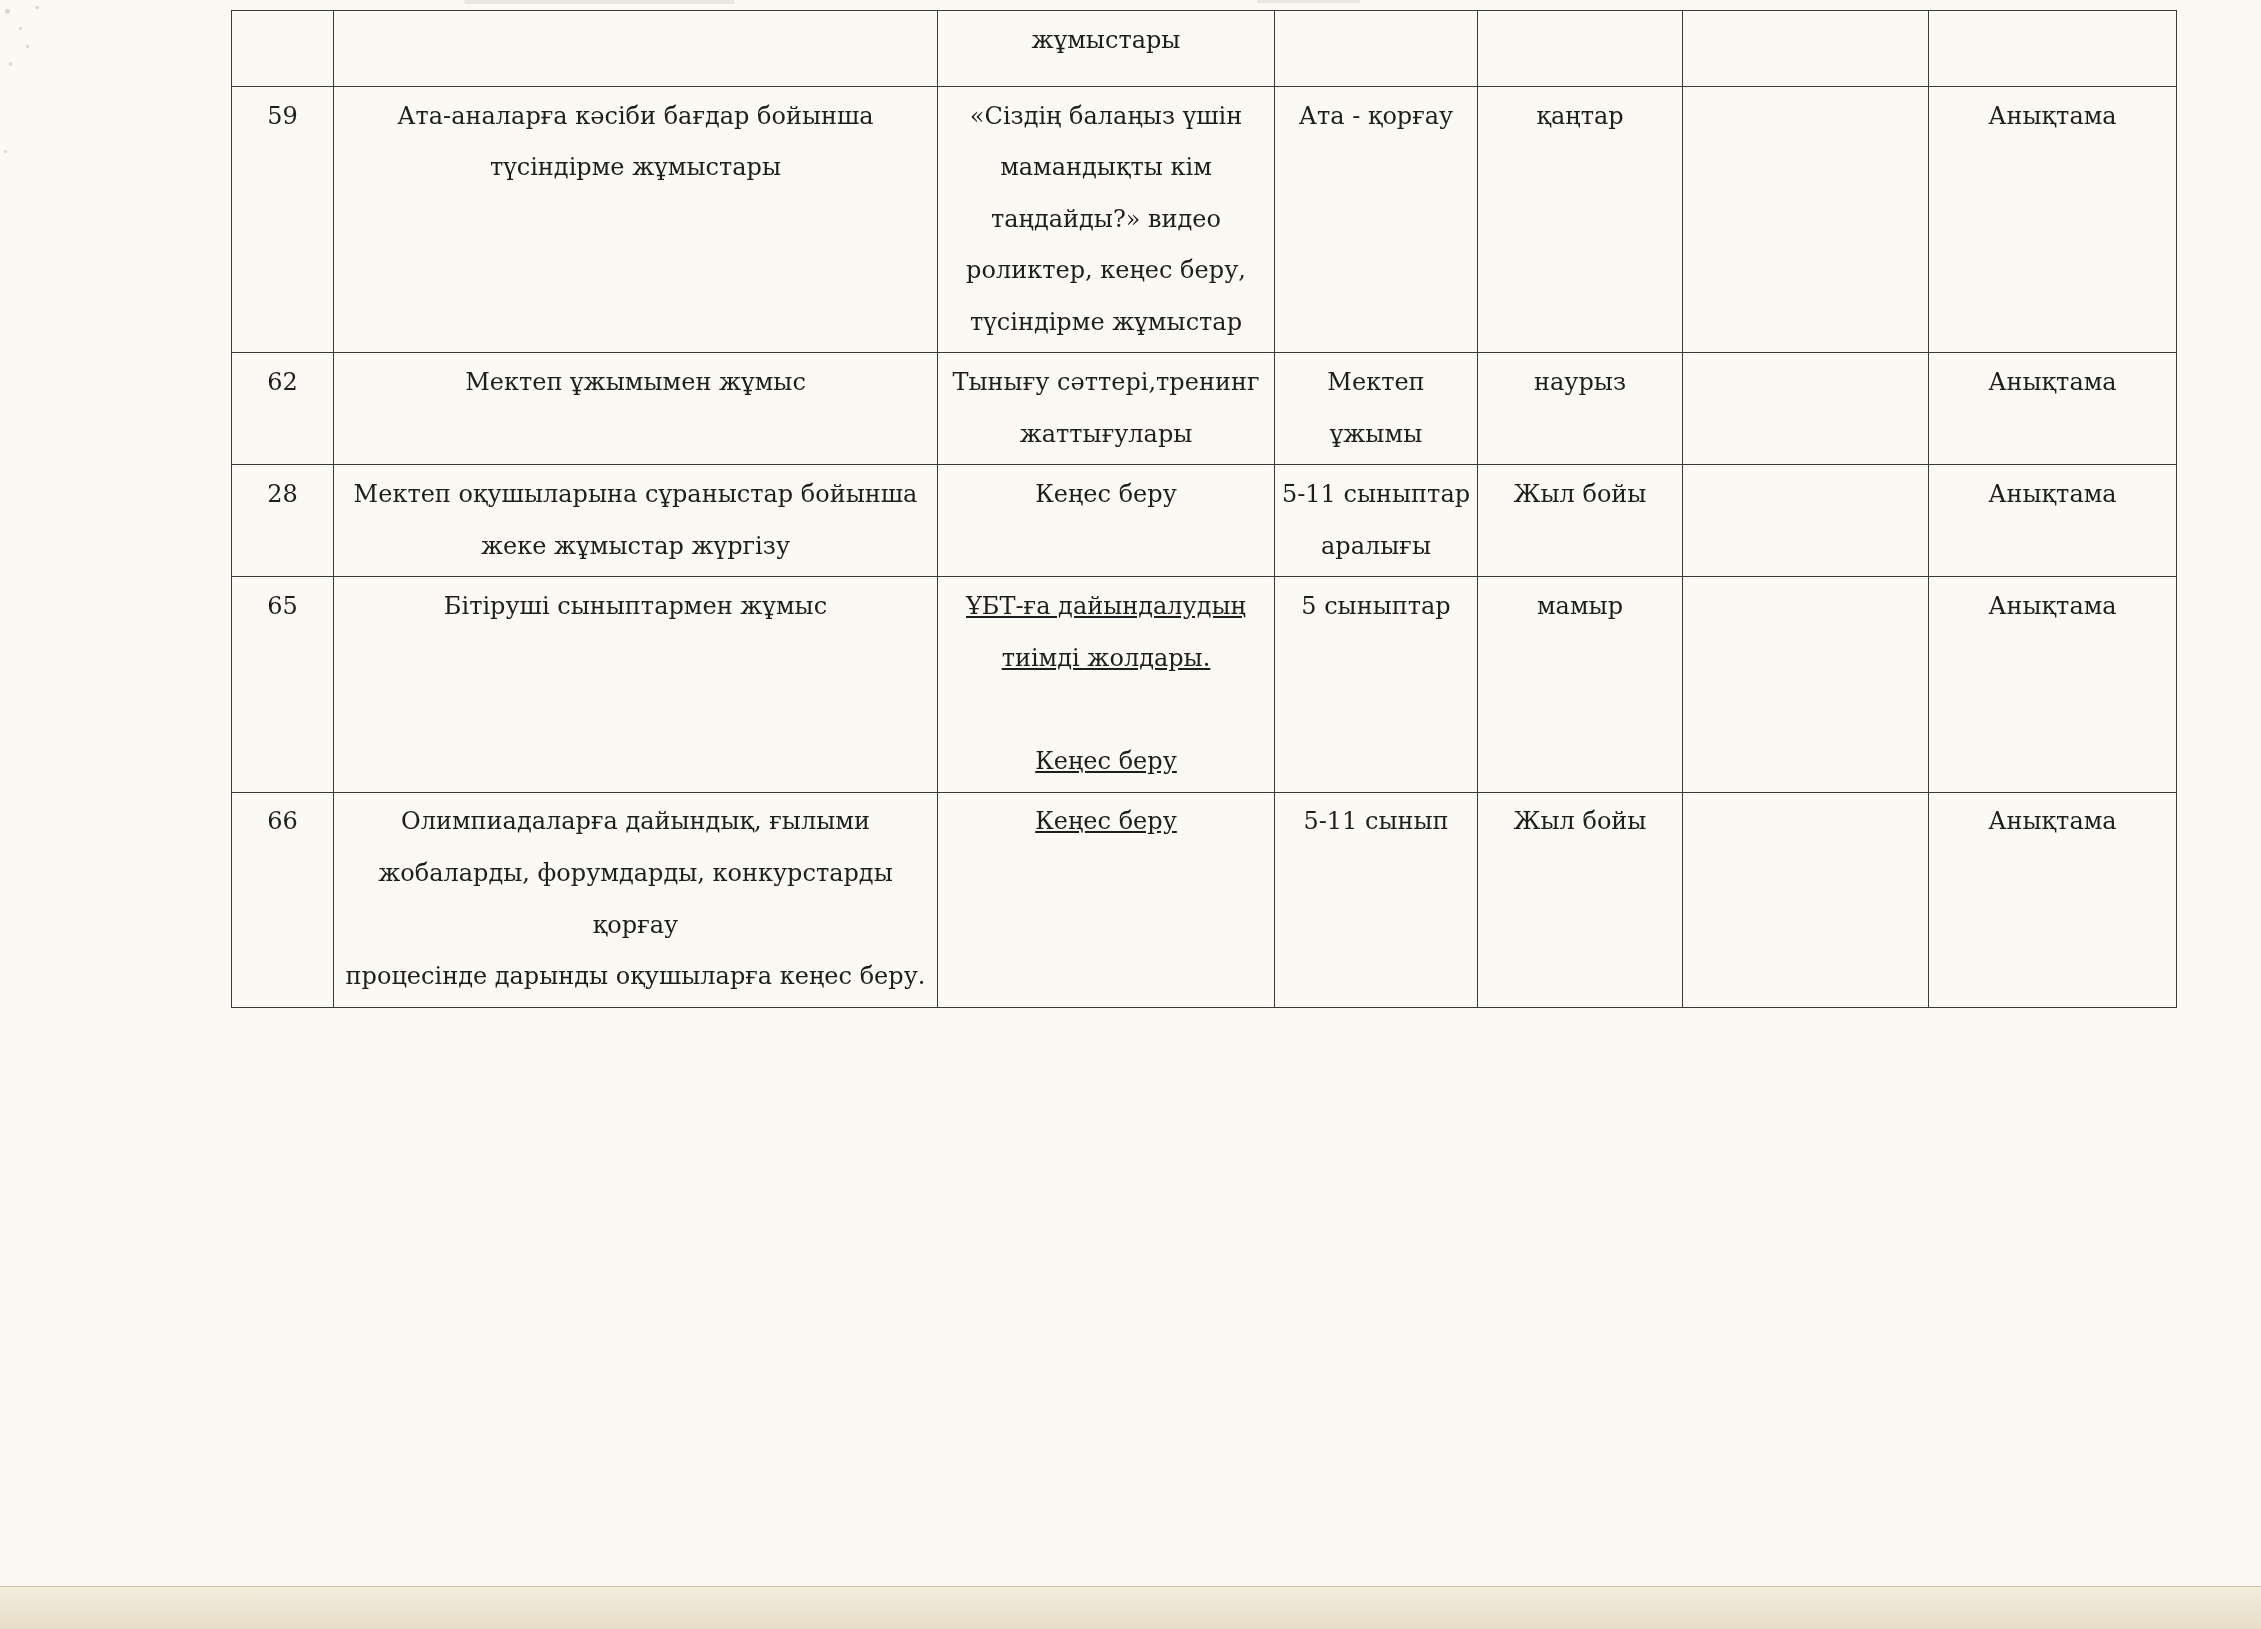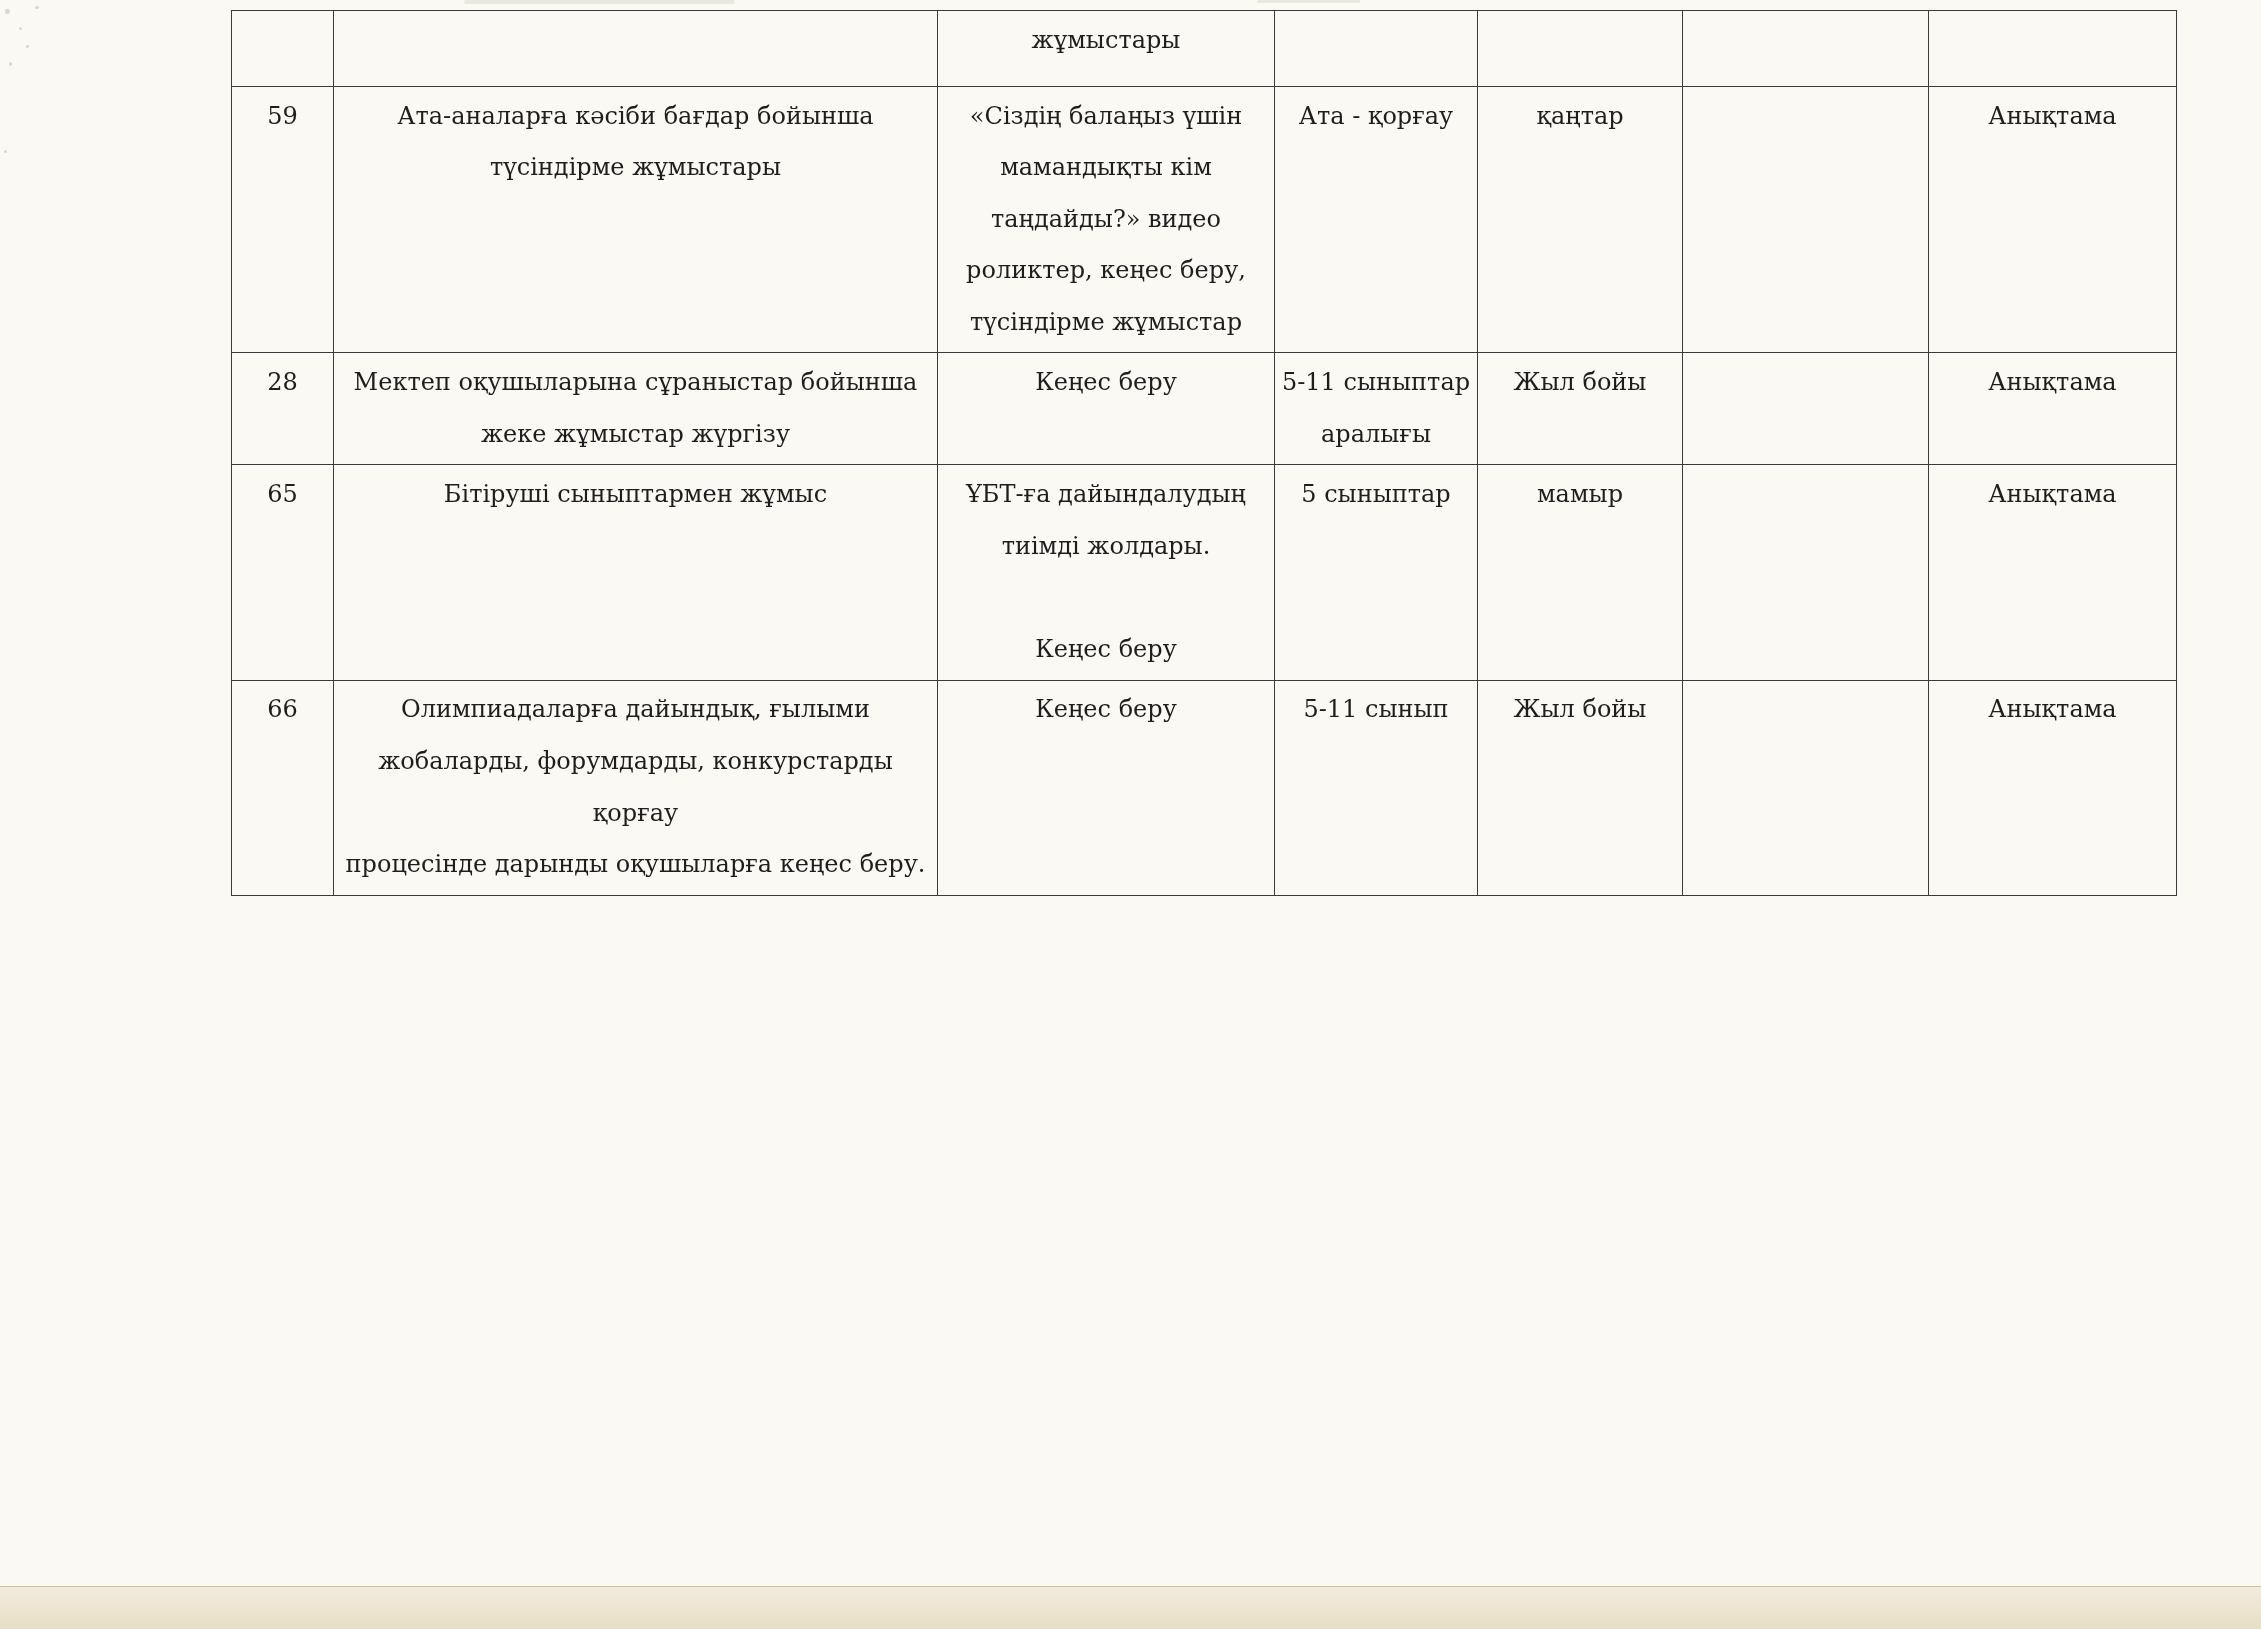--- a/index.html
+++ b/index.html
@@ -69,21 +69,21 @@
     padding-left: 9px;
     line-height: 1.4;
   }
   td.res-top {
     text-align: left;
     vertical-align: top;
     padding-left: 9px;
     padding-top: 14px;
     line-height: 1.4;
   }
-  td.form-left { text-align: left; padding-left: 5.2px; }
+  td.form-left { text-align: left; padding-left: 5.2px; text-decoration: underline; }
   td.act-left  { text-align: left; padding-left: 5.2px; }
 </style>
 </head>
 <body>
 
 <div class="page">
 
   <div class="speck" style="left:5.2px;  top:9px;  width:4.5px; height:4.5px;"></div>
   <div class="speck" style="left:19.3px; top:27px;  width:3.2px; height:3.2px;"></div>
   <div class="speck" style="left:35px; top:6.4px;  width:3.9px; height:2.6px;"></div>
@@ -125,20 +125,30 @@
 роликтер, кеңес беру,
 түсіндірме жұмыстар</td>
       <td>Ата - қорғау</td>
       <td>қаңтар</td>
       <td></td>
       <td class="res">Анықтама</td>
     </tr>
 
 
 
+    <tr style="height:111px">
+      <td>62</td>
+      <td>Мектеп ұжымымен жұмыс</td>
+      <td>Тынығу сәттері,тренинг
+жаттығулары</td>
+      <td>Мектеп ұжымы</td>
+      <td>наурыз</td>
+      <td></td>
+      <td class="res">Анықтама</td>
+    </tr>
 
 
     <tr style="height:110px">
       <td>28</td>
       <td>Мектеп оқушыларына сұраныстар бойынша
 жеке жұмыстар жүргізу</td>
       <td>Кеңес беру</td>
       <td>5-11 сыныптар
 аралығы</td>
       <td>Жыл бойы</td>

